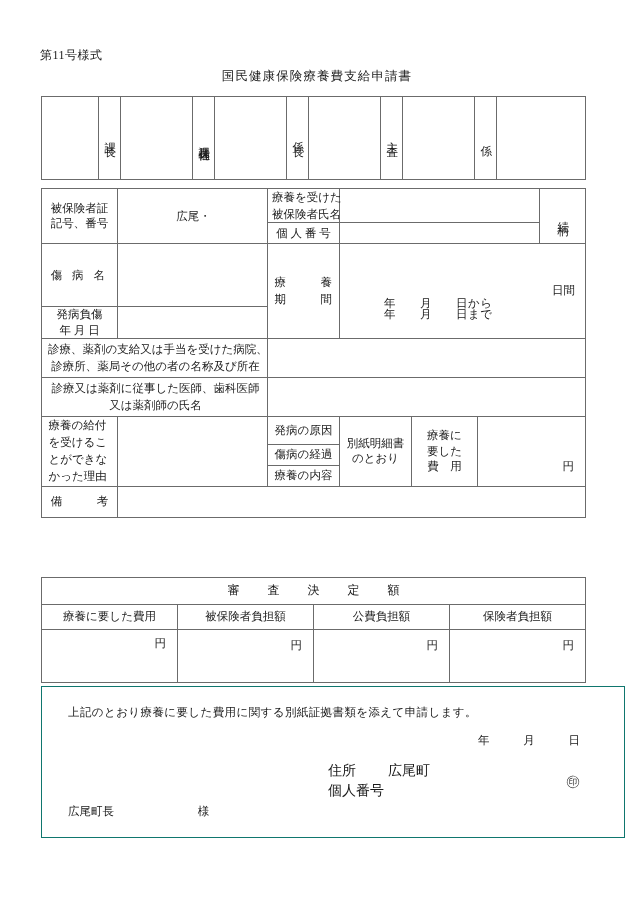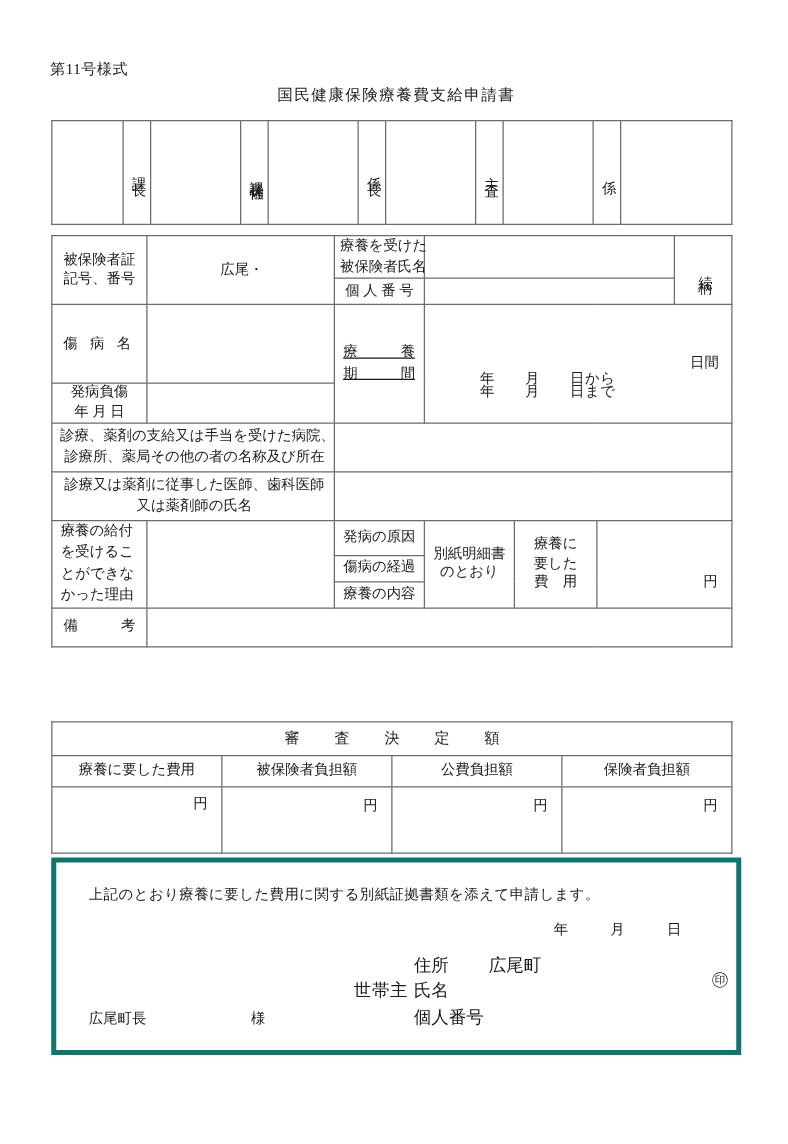--- a/index.html
+++ b/index.html
@@ -102,21 +102,20 @@
     flex-direction: column;
     align-items: center;
     justify-content: center;
     line-height: 1.5;
   }
   .ryoyo-label span {
     display: block;
     width: 58px;
     display: flex;
     justify-content: space-between;
-    text-decoration: underline;
   }
 
   .period-box {
     position: relative;
     height: 100%;
     min-height: 78px;
     font-size: 11.5px;
   }
   .period-row {
     position: absolute;
@@ -164,22 +163,23 @@
     padding-left: 8px;
   }
 
   
   #footer-box {
     position: absolute;
     left: 41px;
     top: 686px;
     width: 544px;
     height: 150px;
-    border: 4px solid #0f766e;
+    border: 1px solid #0f766e;
     background: #fff;
+    padding-left: 38px;
   }
   .decl-text {
     position: absolute;
     left: 26px;
     top: 18px;
     font-size: 11.5px;
     letter-spacing: 0.4px;
     white-space: nowrap;
   }
   .decl-date {
@@ -455,25 +455,20 @@
       <span>日</span>
     </div>
 
     <div class="sig-block">
       <div class="sig-row">
         <span class="sig-head"></span>
         <span class="sig-key">住所</span>
         <span class="sig-val">広尾町</span>
       </div>
       <div class="sig-row">
-        <span class="sig-head">世帯主</span>
-        <span class="sig-key">氏名</span>
-        <span class="sig-val"></span>
-      </div>
-      <div class="sig-row">
         <span class="sig-head"></span>
         <span class="sig-key nospread">個人番号</span>
         <span class="sig-val"></span>
       </div>
     </div>
 
     <div class="seal">㊞</div>
 
     <div class="mayor-row">
       <span>広尾町長</span>

